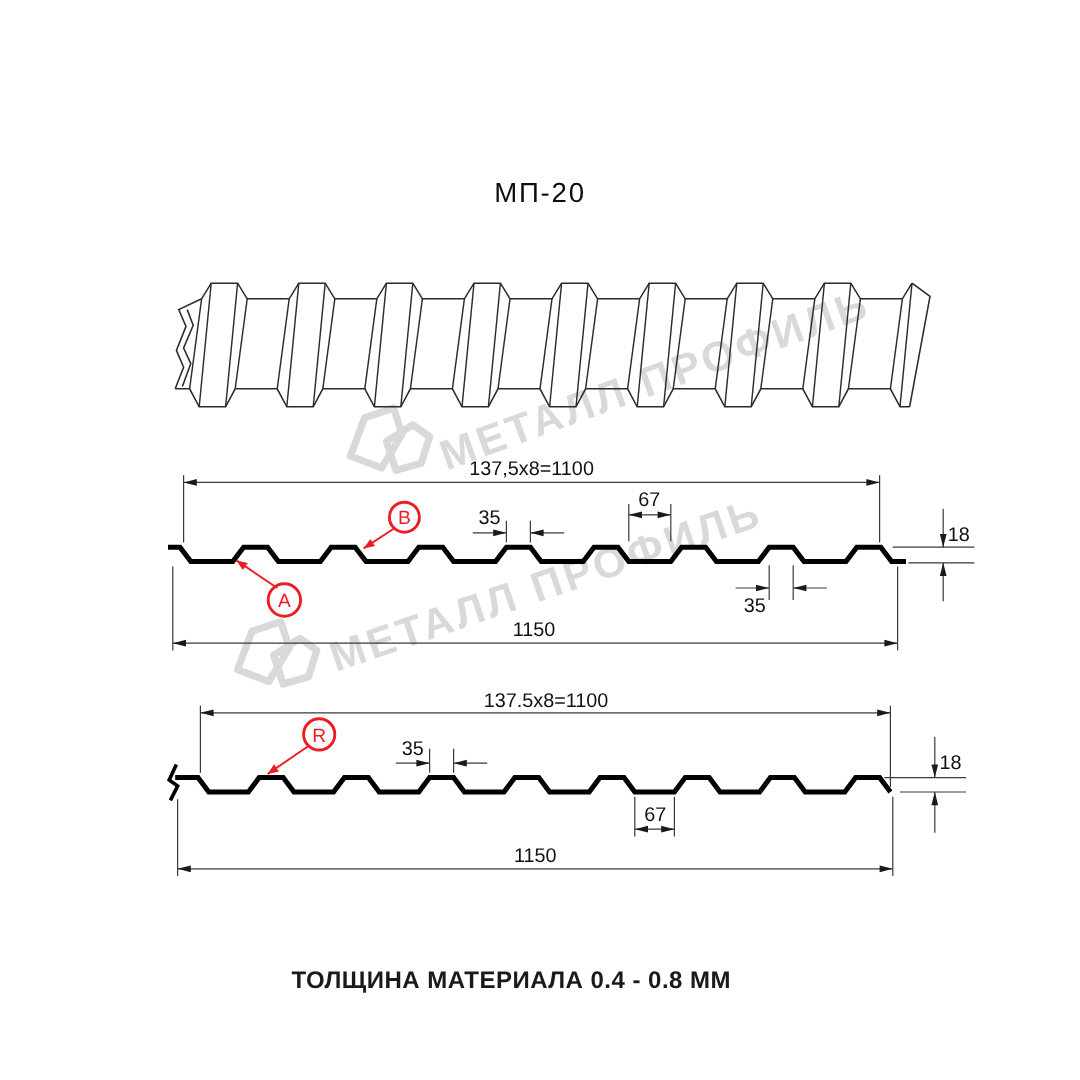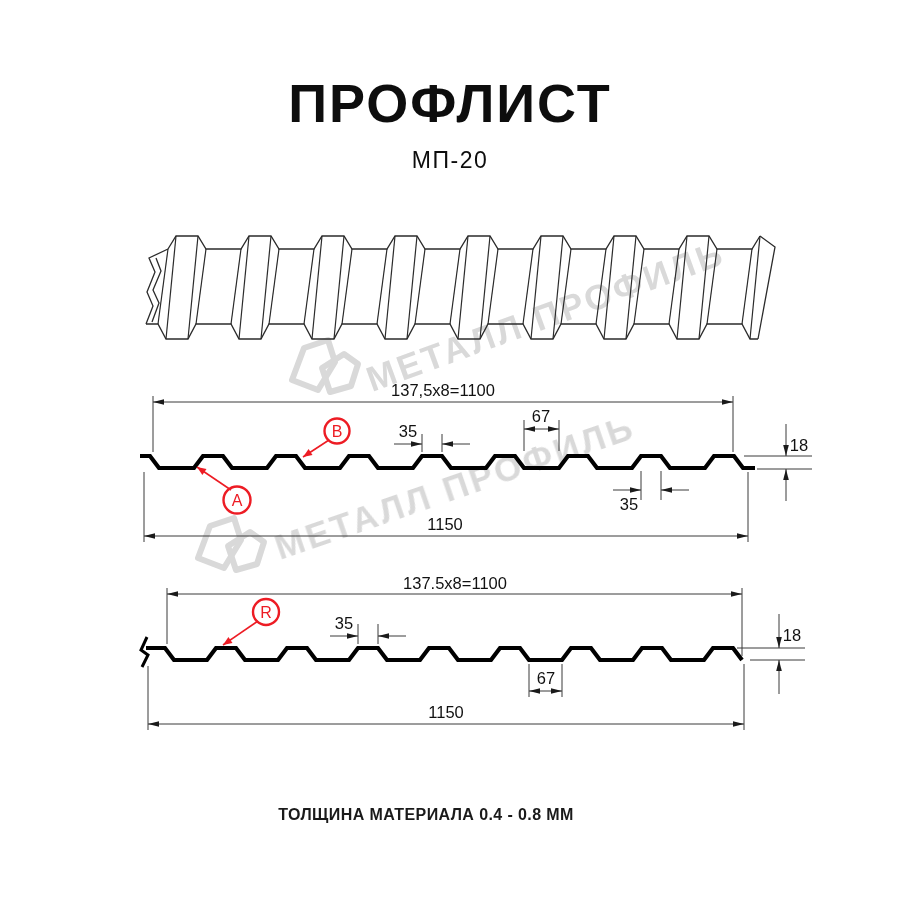--- a/index.html
+++ b/index.html
@@ -2,32 +2,31 @@
 <html><head>
 <meta charset="utf-8">
 <style>
   html,body{margin:0;padding:0;background:#ffffff;}
   #stage{position:relative;width:900px;height:900px;background:#ffffff;overflow:hidden;
          font-family:"Liberation Sans",sans-serif;}
   .hdr{position:absolute;left:0;width:900px;text-align:center;color:#0d0d0d;}
   #title{top:72px;font-size:54px;font-weight:700;letter-spacing:2px;}
   #subtitle{top:131px;font-size:23px;font-weight:400;letter-spacing:1.5px;margin-top:16px;}
   #footer{position:absolute;left:0;top:806px;width:852px;text-align:center;
-          font-size:16px;font-weight:700;letter-spacing:.4px;color:#1a1a1a;}
+          font-size:20px;font-weight:700;letter-spacing:.4px;color:#1a1a1a;}
   svg text.dim{font-family:"Liberation Sans",sans-serif;font-size:16.5px;fill:#111;text-anchor:middle;}
   svg text.lbl{font-family:"Liberation Sans",sans-serif;font-size:16px;fill:#ed1c24;text-anchor:middle;}
   svg text.wm{font-family:"Liberation Sans",sans-serif;font-size:35px;font-weight:700;
               letter-spacing:3px;fill:#d5d5d5;}
 </style>
 </head>
 <body>
 
 <div id="stage">
 
-  <div id="title" class="hdr">ПРОФЛИСТ</div>
   <div id="subtitle" class="hdr">МП-20</div>
 
   <svg id="dwg" width="900" height="900" viewBox="0 0 900 900" style="position:absolute;left:0;top:0;">
 
     <g id="g3d-fill">
         <path d="M146,324 L158,324 L166,339 L188,339 L196,324 L231,324 L239,339 L261,339 L269,324 L304,324 L312,339 L334,339 L342,324 L377,324 L385,339 L407,339 L415,324 L450,324 L458,339 L480,339 L488,324 L523,324 L531,339 L553,339 L561,324 L596,324 L604,339 L626,339 L634,324 L669,324 L677,339 L699,339 L707,324 L742,324 L750,339 L758,339 L775,247 L760,236 L760,236 L752,249 L717,249 L709,236 L687,236 L679,249 L644,249 L636,236 L614,236 L606,249 L571,249 L563,236 L541,236 L533,249 L498,249 L490,236 L468,236 L460,249 L425,249 L417,236 L395,236 L387,249 L352,249 L344,236 L322,236 L314,249 L279,249 L271,236 L249,236 L241,249 L206,249 L198,236 L176,236 L168,249 L168,249 Z" fill="#ffffff" stroke="none"></path>
       </g>
 
     <g opacity="0.9">
       <g transform="translate(288,338)" fill="none" stroke="#d5d5d5" stroke-width="6" stroke-linejoin="round">

